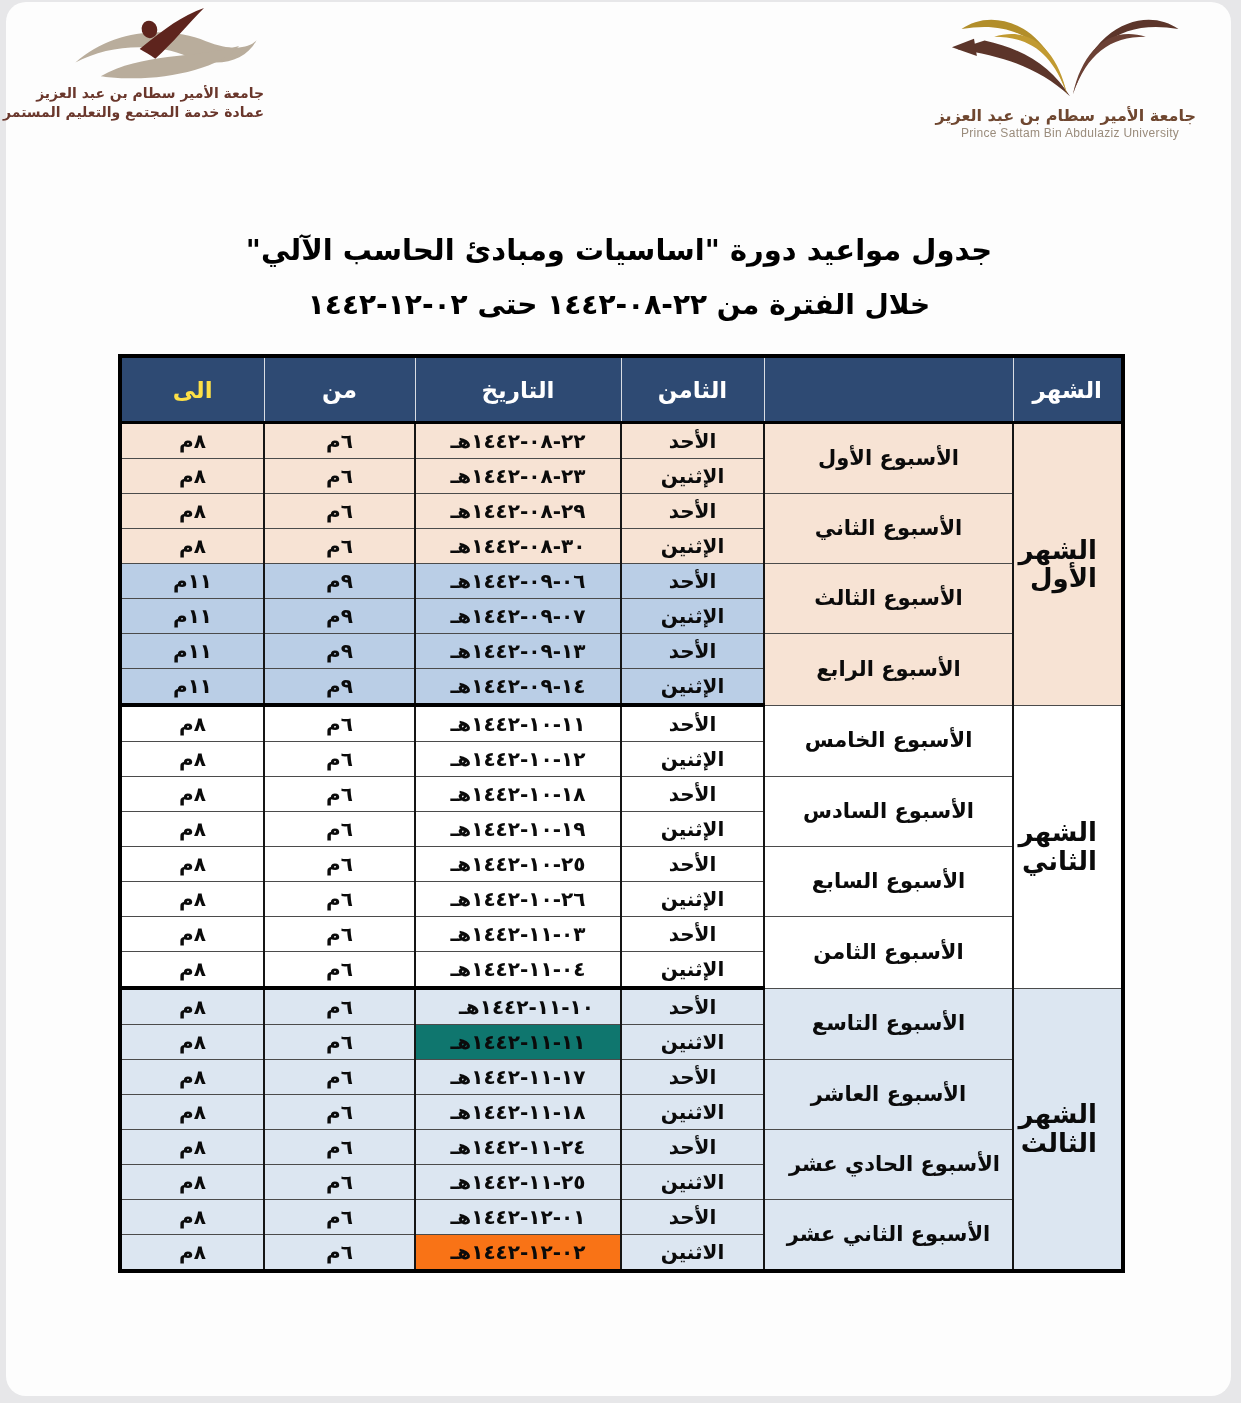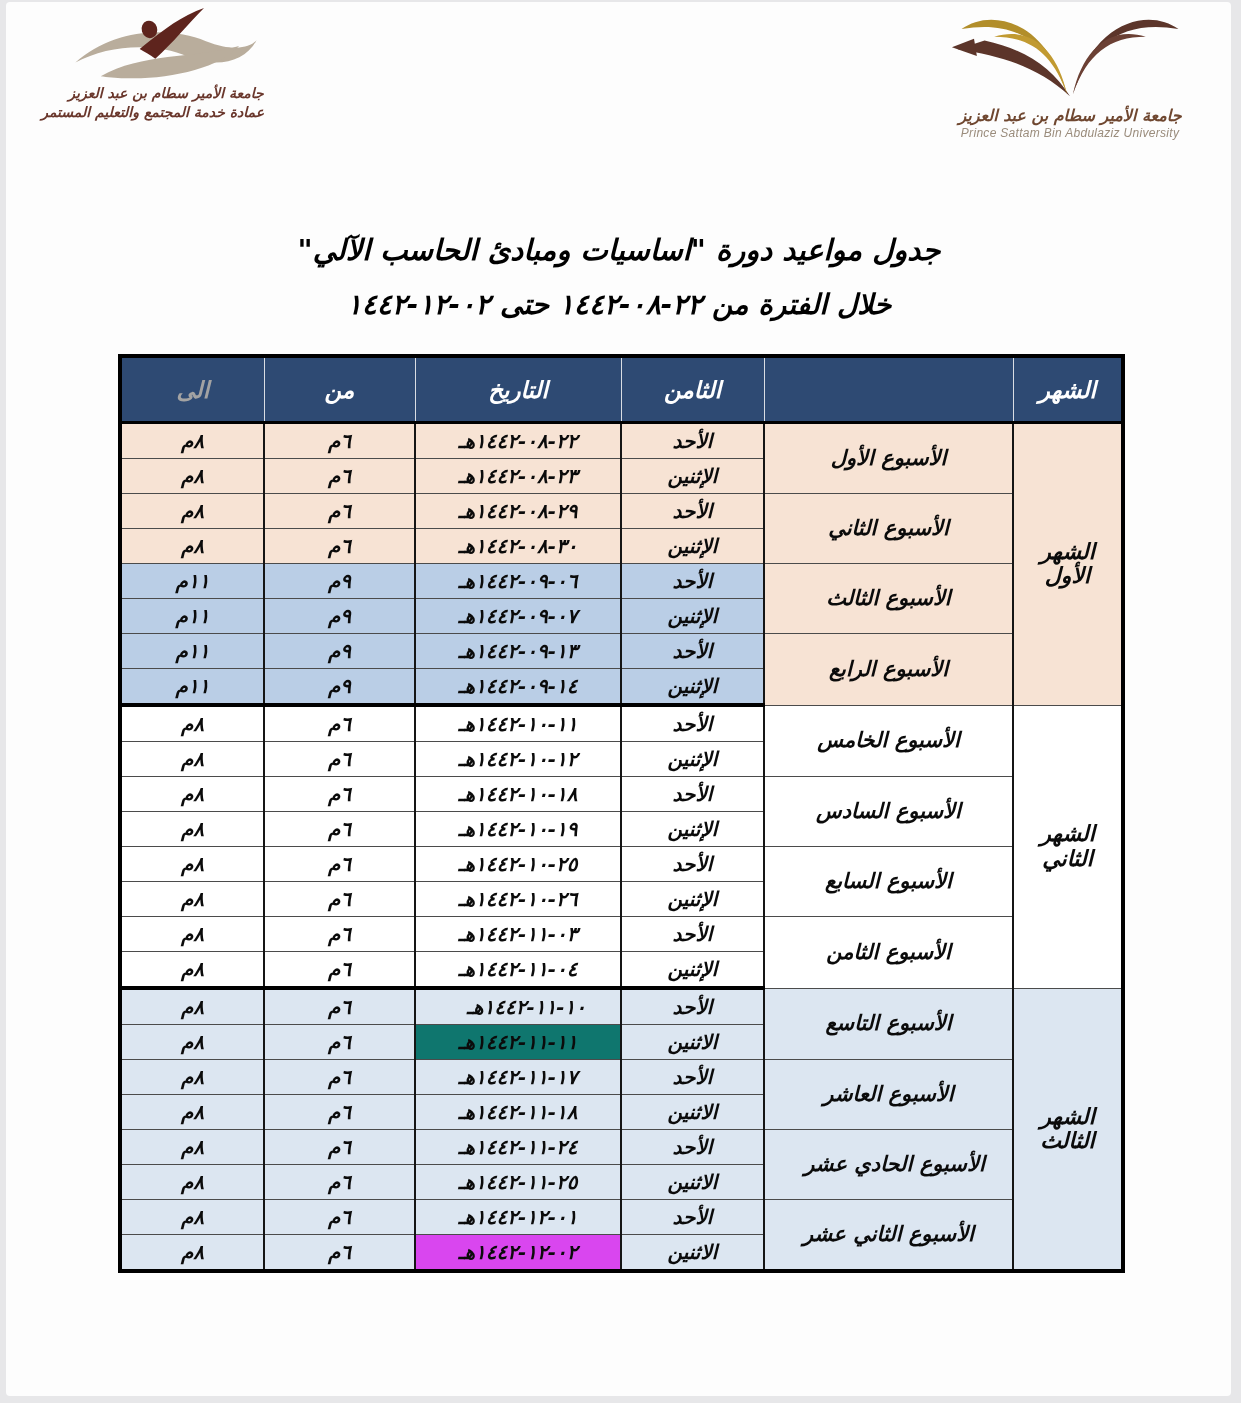--- a/index.html
+++ b/index.html
@@ -3,21 +3,21 @@
 <meta charset="utf-8">
 <style>
   html,body{margin:0;padding:0}
   body{
     width:1241px;height:1403px;position:relative;overflow:hidden;
     background:#e7e7e9;
     font-family:"DejaVu Sans",sans-serif;
   }
   .page{
     position:absolute;left:6px;top:2px;width:1225px;height:1394px;
-    background:#fdfdfd;border-radius:4px;font-style:italic;
+    background:#fdfdfd;border-radius:20px;
   }
   
   .logo-left{position:absolute;left:62px;top:6px;width:196px;text-align:center}
   .logo-left .mark{display:block;margin:0 auto}
   .logo-left .l1,.logo-left .l2{
     direction:rtl;font-weight:bold;color:#6a372c;font-size:14px;line-height:19px;white-space:nowrap;
   }
   .logo-right{position:absolute;left:938px;top:4px;width:252px;text-align:center}
   .logo-right .name-ar{direction:rtl;font-weight:bold;color:#6f4730;font-size:16px;line-height:20px;white-space:nowrap}
   .logo-right .name-en{font-family:"Liberation Sans","DejaVu Sans",sans-serif;color:#9a8c7c;font-size:12px;line-height:15px;letter-spacing:.3px;white-space:nowrap}
@@ -40,21 +40,21 @@
     border-top:4px solid #000;border-bottom:3px solid #000;
     padding:0;
   }
   table.sched td{
     height:34px;text-align:center;vertical-align:middle;
     font-size:20px;font-weight:600;color:#0b0b0b;
     border-left:2px solid #151515;border-right:2px solid #151515;
     border-top:1px solid #4b4b4b;border-bottom:1px solid #4b4b4b;
     padding:0;line-height:1.1;
   }
-  table.sched td.month{font-size:22px;font-weight:bold;padding:0 24px}
+  table.sched td.month{font-size:26px;font-weight:bold;padding:0 24px}
   table.sched td.week{font-size:21px;font-weight:bold}
   table.sched tr.month-end td{border-bottom:4px solid #000}
 </style>
 </head>
 <body>
 
 <div class="page">
 
   <div class="logo-left">
     <svg class="mark" width="186" height="76" viewBox="0 0 190 78">
@@ -95,21 +95,21 @@
           <col style="width:151px">
           <col style="width:144px">
       </colgroup>
       <thead>
         <tr>
           <th style="background: rgb(46, 74, 115); color: rgb(255, 255, 255);">الشهر</th>
           <th style="background: rgb(46, 74, 115); color: rgb(255, 255, 255);"></th>
           <th style="background: rgb(46, 74, 115); color: rgb(255, 255, 255);">الثامن</th>
           <th style="background: rgb(46, 74, 115); color: rgb(255, 255, 255);">التاريخ</th>
           <th style="background: rgb(46, 74, 115); color: rgb(255, 255, 255);">من</th>
-          <th style="background: rgb(46, 74, 115); color: #a3a3a3;">الى</th>
+          <th style="background: rgb(46, 74, 115); color: #fde047;">الى</th>
         </tr>
       </thead>
       <tbody>
           <tr>
             <td class="month" rowspan="8" style="background: rgb(247, 227, 212);">الشهر الأول</td>
             <td class="week" rowspan="2" style="background: rgb(247, 227, 212);">الأسبوع الأول</td>
             <td class="day" style="background: rgb(247, 227, 212);">الأحد</td>
             <td class="date" style="background: rgb(247, 227, 212);">٢٢-٠٨-١٤٤٢هـ</td>
             <td class="from" style="background: rgb(247, 227, 212);">٦م</td>
             <td class="to" style="background: rgb(247, 227, 212);">٨م</td>
@@ -254,21 +254,21 @@
           </tr>
           <tr>
             <td class="week" rowspan="2" style="background: rgb(220, 230, 241);">الأسبوع الثاني عشر</td>
             <td class="day" style="background: rgb(220, 230, 241);">الأحد</td>
             <td class="date" style="background: rgb(220, 230, 241);">٠١-١٢-١٤٤٢هـ</td>
             <td class="from" style="background: rgb(220, 230, 241);">٦م</td>
             <td class="to" style="background: rgb(220, 230, 241);">٨م</td>
           </tr>
           <tr class="month-end">
             <td class="day" style="background: rgb(220, 230, 241);">الاثنين</td>
-            <td class="date" style="background: #d946ef; text-align: center;">٠٢-١٢-١٤٤٢هـ</td>
+            <td class="date" style="background: #f97316; text-align: center;">٠٢-١٢-١٤٤٢هـ</td>
             <td class="from" style="background: rgb(220, 230, 241);">٦م</td>
             <td class="to" style="background: rgb(220, 230, 241);">٨م</td>
           </tr>
         </tbody>
     </table>
   </div>
 
 </div>
 
 </body></html>

